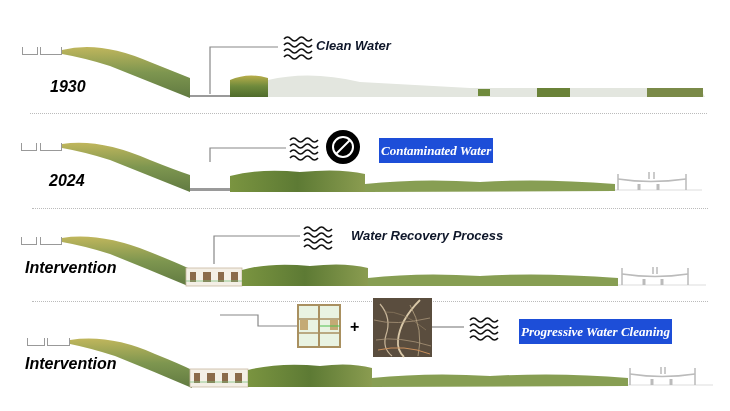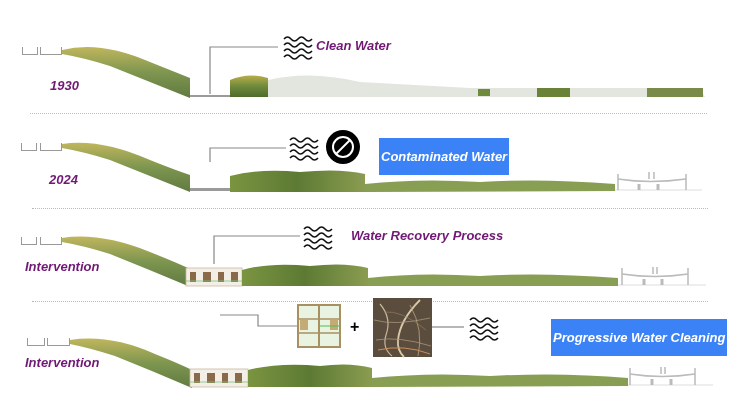--- a/index.html
+++ b/index.html
@@ -1,20 +1,20 @@
 <!DOCTYPE html>
 <html><head>
 <meta charset="utf-8">
 <style>
   html, body { margin:0; padding:0; background:#ffffff; }
   body { width:730px; height:411px; position:relative; overflow:hidden;
          font-family:"Liberation Sans", sans-serif; }
-  .year { position:absolute; font-weight:bold; font-style:italic; font-size:13px; color:#701a75; }
-  .label { position:absolute; font-weight:bold; font-style:italic; font-size:13px; color:#701a75; white-space:nowrap; }
-  .label.inv { background:#3b82f6; color:#fff; padding:10px 2px; line-height:17px; }
+  .year { position:absolute; font-weight:bold; font-style:italic; font-size:16px; color:#000000; }
+  .label { position:absolute; font-weight:bold; font-style:italic; font-size:13px; color:#0f172a; white-space:nowrap; }
+  .label.inv { background:#1d4ed8; color:#fff; padding:4px 2px; line-height:17px;font-family:Liberation Serif, serif; }
   .divider { position:absolute; border-top:1px dotted #bbb; height:0; }
   svg { position:absolute; left:0; top:0; overflow:visible; }
   .bracket { position:absolute; height:7px; border:1.2px solid #999; border-top:none; }
   .plus { position:absolute; font-weight:bold; font-size:16px; color:#000; }
 </style>
 </head>
 <body>
 
 <div>
   <div class="bracket" style="left:22px;top:47px;width:14px;"></div>
@@ -165,14 +165,14 @@
     </g>
     <line x1="432" y1="327" x2="464" y2="327" stroke="#888" stroke-width="1.2"></line>
     <g transform="translate(470,316)" fill="none" stroke="#111" stroke-width="1.6">
       <path d="M0,4 q3.5,-4 7,0 t7,0 t7,0 t7,0"></path>
       <path d="M0,10 q3.5,-4 7,0 t7,0 t7,0 t7,0"></path>
       <path d="M0,16 q3.5,-4 7,0 t7,0 t7,0 t7,0"></path>
       <path d="M0,22 q3.5,-4 7,0 t7,0 t7,0 t7,0"></path>
     </g>
   </svg>
   <div class="plus" style="left:350px;top:318px;">+</div>
-  <div class="label inv" style="left:551px;top:319px;">Progressive Water Cleaning</div>
+  <div class="label inv" style="left:519px;top:319px;">Progressive Water Cleaning</div>
 </div>
 
 </body></html>

